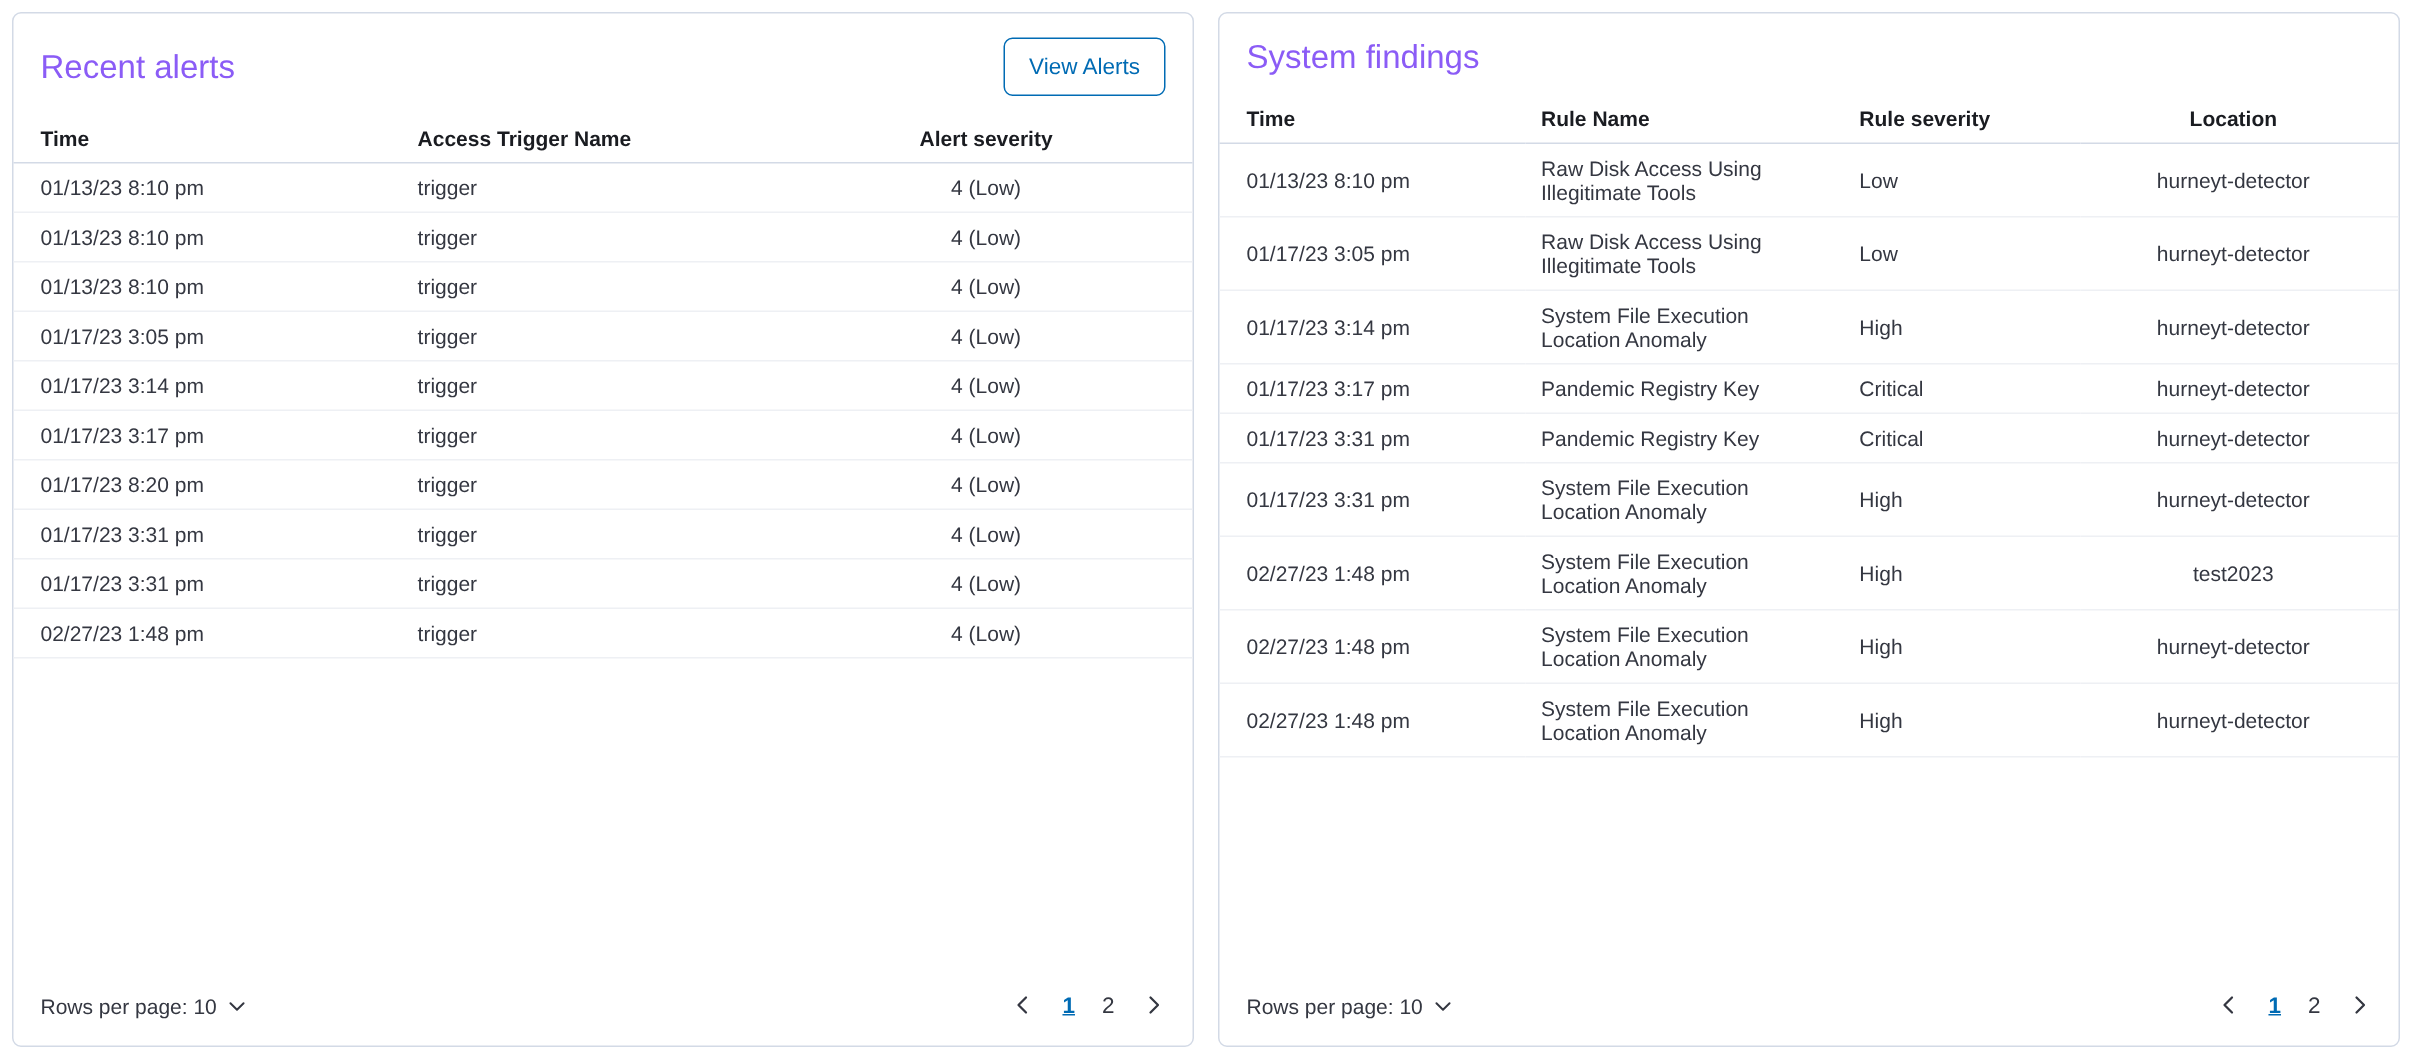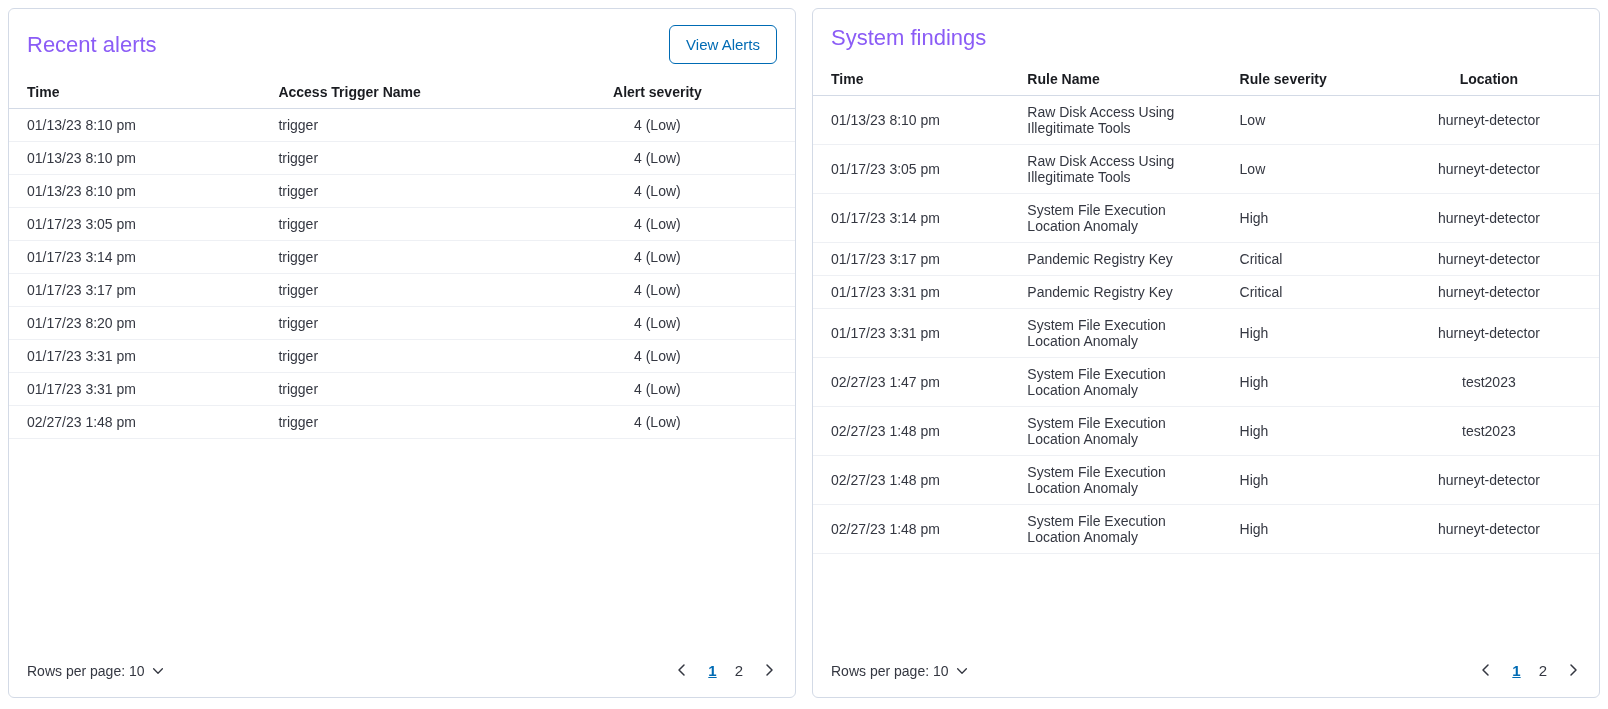--- a/index.html
+++ b/index.html
@@ -263,26 +263,20 @@
               <td>Critical</td>
               <td>hurneyt-detector</td>
             </tr>
             <tr>
               <td>01/17/23 3:31 pm</td>
               <td>System File Execution Location Anomaly</td>
               <td>High</td>
               <td>hurneyt-detector</td>
             </tr>
             <tr>
-              <td>02/27/23 1:47 pm</td>
-              <td>System File Execution Location Anomaly</td>
-              <td>High</td>
-              <td>test2023</td>
-            </tr>
-            <tr>
               <td>02/27/23 1:48 pm</td>
               <td>System File Execution Location Anomaly</td>
               <td>High</td>
               <td>test2023</td>
             </tr>
             <tr>
               <td>02/27/23 1:48 pm</td>
               <td>System File Execution Location Anomaly</td>
               <td>High</td>
               <td>hurneyt-detector</td>

